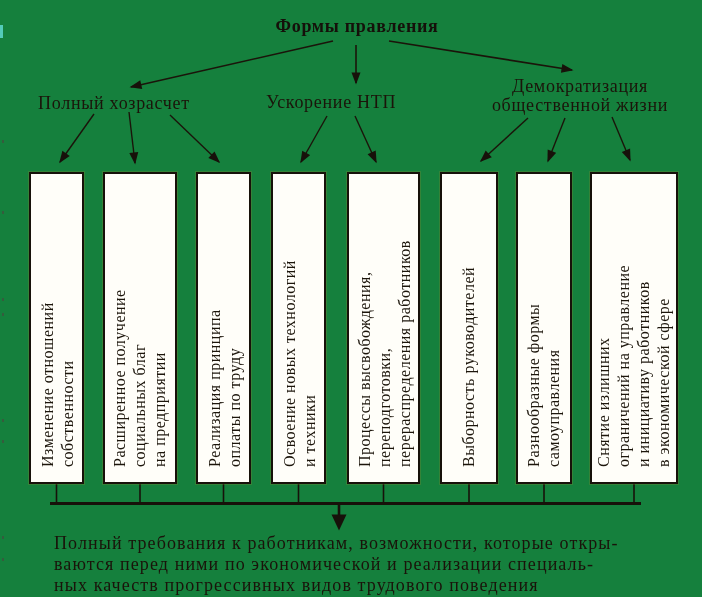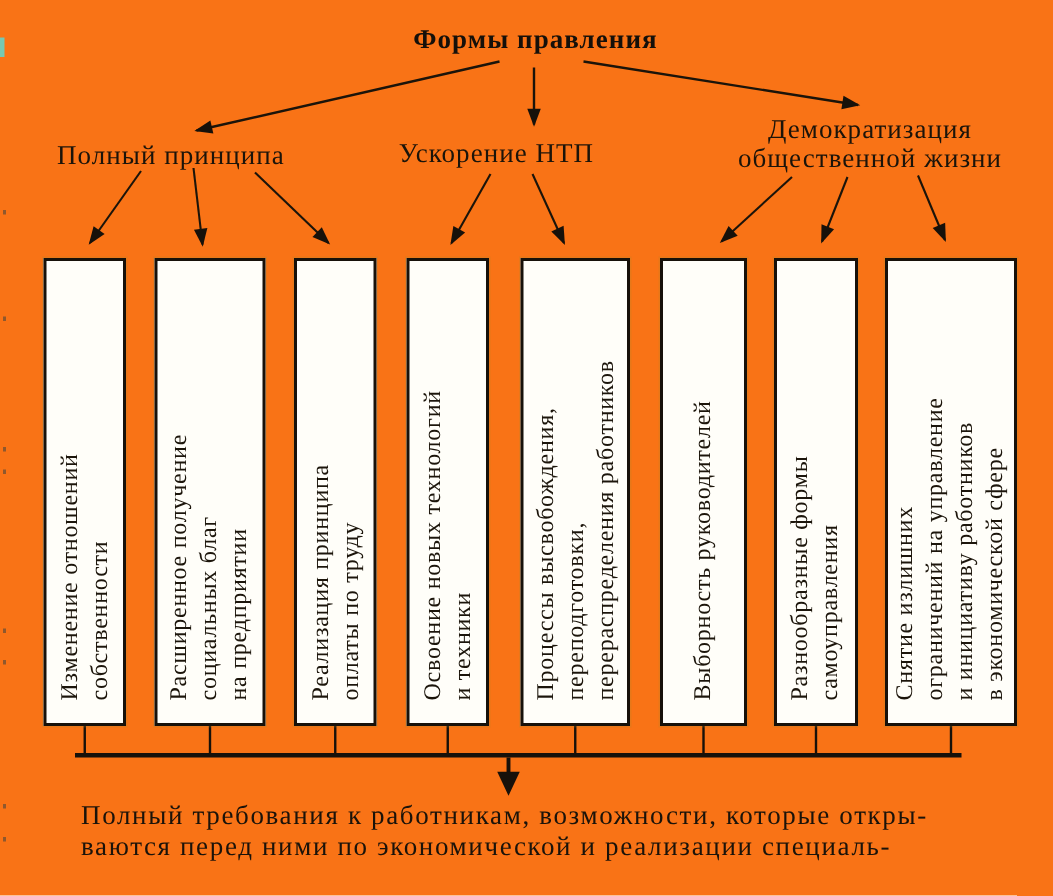--- a/index.html
+++ b/index.html
@@ -1,18 +1,18 @@
 <!DOCTYPE html>
 <html><head>
 <meta charset="utf-8">
 <style>
   html,body{margin:0;padding:0;background:#ffffff;}
   .canvas{
     position:relative;width:702px;height:597px;overflow:hidden;
-    background:#f97316;
+    background:#15803d;
     font-family:"Liberation Serif","DejaVu Serif",serif;
     color:#1b140a;
   }
   svg.connectors{position:absolute;left:0;top:0;z-index:1;}
   .title{
     position:absolute;left:257px;top:16px;width:200px;
     text-align:center;font-weight:bold;font-size:18px;letter-spacing:0.7px;
     color:#15100a;z-index:2;
   }
   .branch{
@@ -88,21 +88,21 @@
     </g>
 
     <g>
       <line x1="339" y1="505" x2="339" y2="516" stroke="#17110a" stroke-width="2.6"></line>
       <path d="M331.5,514.5 L346.5,514.5 L339,530.5 Z" fill="#17110a"></path>
     </g>
   </svg>
 
   <div class="title">Формы правления</div>
 
-  <div class="branch b1">Полный принципа</div>
+  <div class="branch b1">Полный хозрасчет</div>
   <div class="branch b3">Демократизация общественной жизни</div>
   <div class="branch b2">Ускорение НТП</div>
 
   <div class="vbox" style="left:29px;width:55px">
     <div class="vtext" style="height:51px">
         <div>Изменение отношений</div>
         <div>собственности</div>
       </div>
   </div>
   <div class="vbox" style="left:103px;width:74px">
@@ -147,20 +147,21 @@
         <div>Снятие излишних</div>
         <div>ограничений на управление</div>
         <div>и инициативу работников</div>
         <div>в экономической сфере</div>
       </div>
   </div>
 
   <div class="conclusion">
       <div>Полный требования к работникам, возможности, которые откры-</div>
       <div>ваются перед ними по экономической и реализации специаль-</div>
+      <div>ных качеств прогрессивных видов трудового поведения</div>
     </div>
 
   <div class="artifact cyan"></div>
   <div class="dot" style="left:2px;top:140px"></div>
   <div class="dot" style="left:2px;top:211px"></div>
   <div class="dot" style="left:2px;top:298px"></div>
   <div class="dot" style="left:2px;top:313px"></div>
   <div class="dot" style="left:2px;top:419px"></div>
   <div class="dot" style="left:2px;top:440px"></div>
   <div class="dot" style="left:2px;top:536px"></div>

